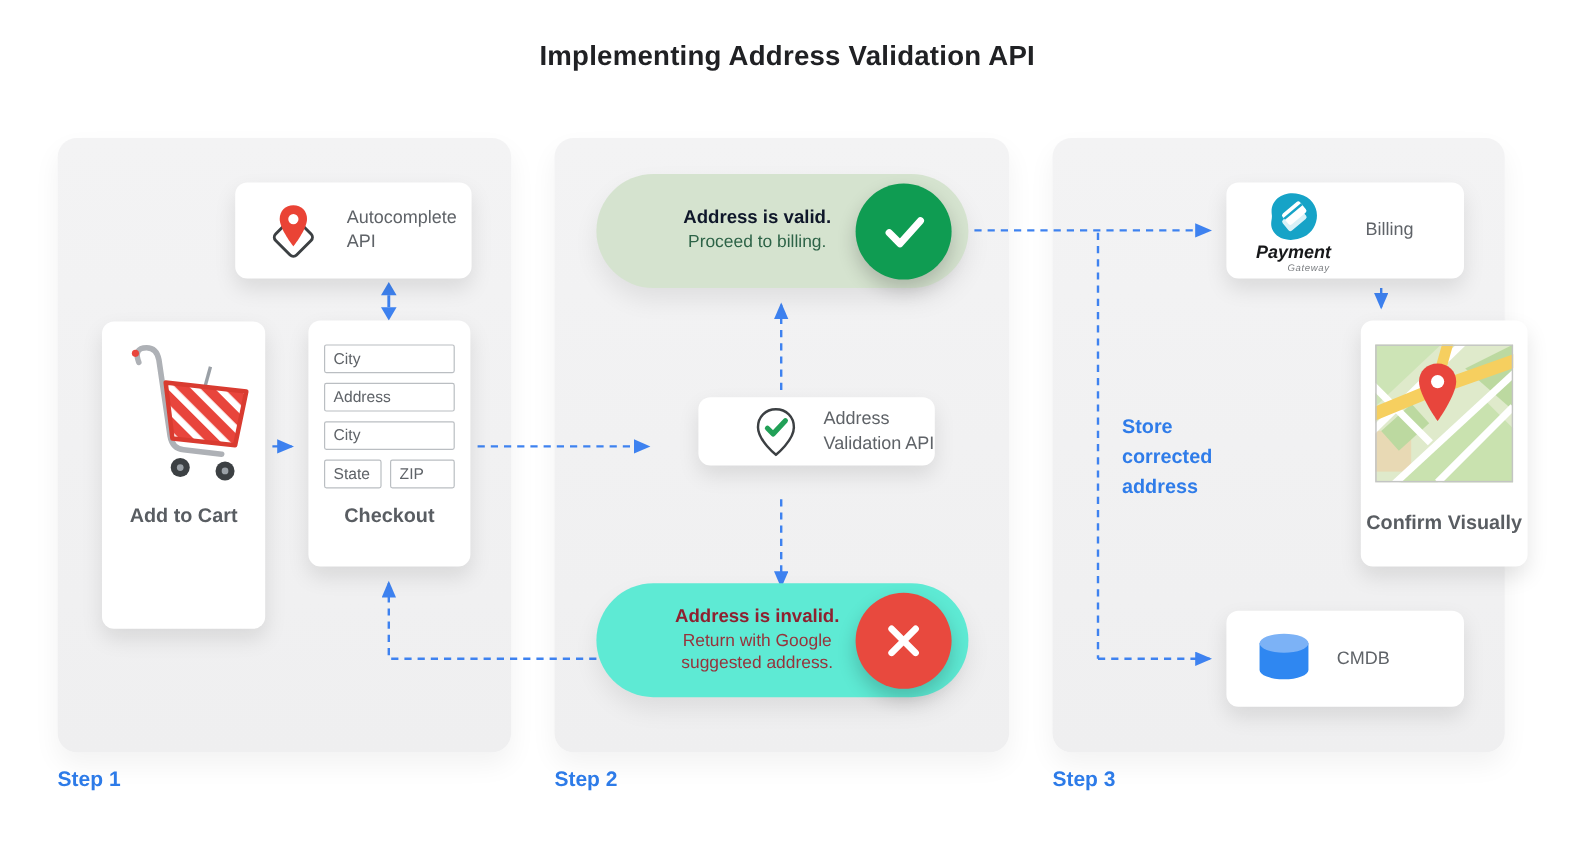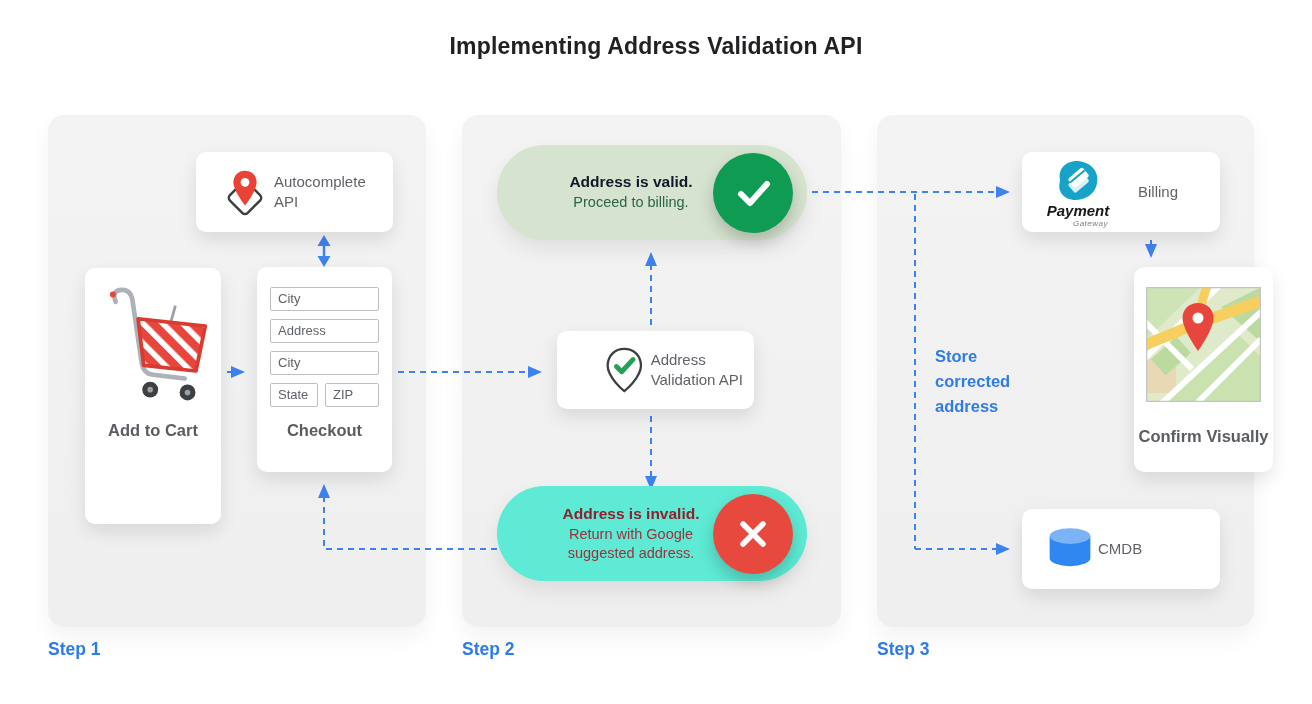--- a/index.html
+++ b/index.html
@@ -14,21 +14,21 @@
   #panel1 { left:48px;  width:378px; }
   #panel2 { left:462px; width:379px; }
   #panel3 { left:877px; width:377px; }
 
   .step-label { position:absolute; top:639px; font-size:17.5px; font-weight:700; color:#2d7be8; z-index:2; }
 
   svg.overlay { position:absolute; inset:0; z-index:1; pointer-events:none; }
 
   .card { position:absolute; background:#ffffff; border-radius:10px;
           box-shadow:0 8px 18px rgba(0,0,0,.10); z-index:2; }
-  .row-card { display:flex; align-items:center; padding-left:20px; }
+  .row-card { display:flex; align-items:center; padding-left:20px; gap:16px; }
   .row-card .lbl { font-size:15px; color:#5f6368; line-height:1.35; }
 
   .big-label { font-size:16.5px; font-weight:700; color:#595d62; text-align:center; line-height:1.35; }
 
   .field { position:absolute; height:24px; background:#fff; border:1.5px solid #babec2; border-radius:2px;
            font-size:13px; color:#5f6368; line-height:21px; padding-left:7px; }
 
   .pill { position:absolute; left:497px; width:310px; height:95px; border-radius:48px;
           box-shadow:0 10px 20px rgba(0,0,0,.08); z-index:2; }
   .pill-text { position:absolute; left:20px; top:0; width:228px; height:100%;
@@ -135,21 +135,21 @@
       <div class="pill-title">Address is valid.</div>
       <div class="pill-sub">Proceed to billing.</div>
     </div>
     <div class="circle-badge">
       <svg width="52" height="52" viewBox="0 0 52 52">
         <polyline points="14,27 23,36 40,17" fill="none" stroke="#ffffff" stroke-width="6" stroke-linecap="round" stroke-linejoin="round"></polyline>
       </svg>
     </div>
   </div>
 
-  <div class="card row-card" style="left:557px; top:331px; width:197px; height:78px;padding-left:41px;">
+  <div class="card row-card" style="left:582px; top:331px; width:197px; height:57px;padding-left:41px;">
     <svg width="56" height="56" viewBox="0 0 60 60">
       <path d="M30,6 C19,6 11,14 11,25 C11,39 30,54 30,54 C30,54 49,39 49,25 C49,14 41,6 30,6 Z" fill="#ffffff" stroke="#3c4043" stroke-width="2.6"></path>
       <polyline points="21,26 27,32 40,18" fill="none" stroke="#21a057" stroke-width="5.5" stroke-linecap="round" stroke-linejoin="round"></polyline>
     </svg>
     <div class="lbl" style="width:110px;">Address Validation API</div>
   </div>
 
   <div class="pill" id="invalid-pill">
     <div class="pill-text">
       <div class="pill-title">Address is invalid.</div>

